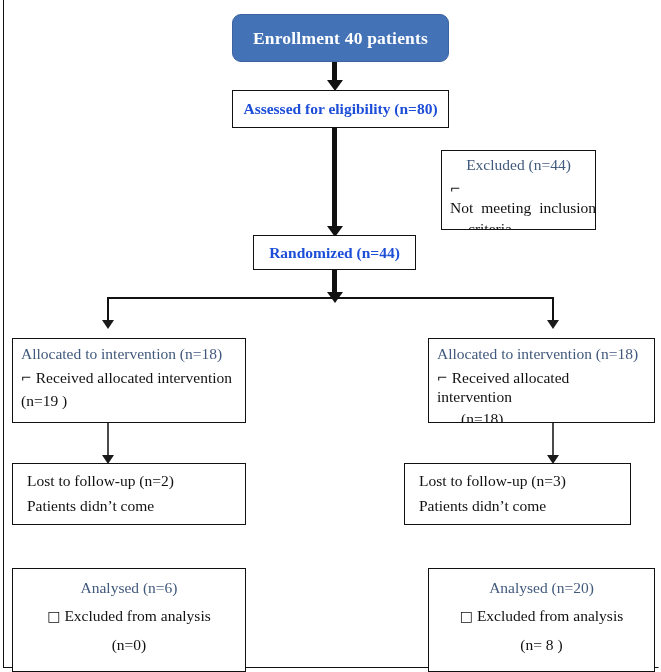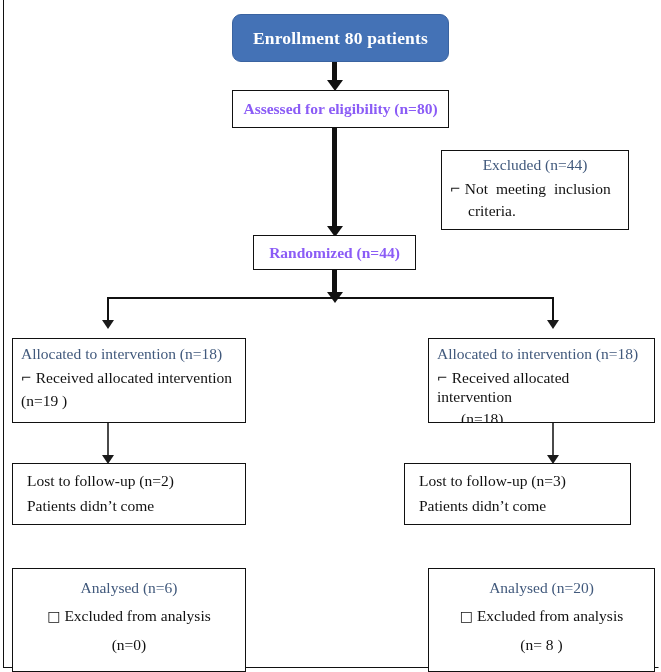--- a/index.html
+++ b/index.html
@@ -47,21 +47,21 @@
     font-weight: bold;
     font-size: 17.5px;
     display: flex;
     align-items: center;
     justify-content: center;
     text-align: center;
     letter-spacing: 0.2px;
   }
 
   .navy-bold {
-    color: #8b5cf6;
+    color: #1d4ed8;
     font-weight: bold;
     font-size: 15.5px;
   }
   .navy {
     color: #41597c;
     font-size: 15.5px;
   }
   .black {
     color: #111111;
     font-size: 15.5px;
@@ -135,34 +135,34 @@
   }
 </style>
 </head>
 <body>
 
 <div id="page">
 
   <div id="page-border"></div>
 
   <div class="box enroll-box" style="left:232px; top:14px; width:217px; height:48px;">
-    <span>Enrollment 80 patients</span>
+    <span>Enrollment 40 patients</span>
   </div>
 
   <div class="vline-thick" style="left:332px; top:62px; height:20px;"></div>
   <div class="arrow-thick" style="left:327px; top:80px;"></div>
 
   <div class="box" style="left:232px; top:90px; width:217px; height:38px;">
     <div class="center-line navy-bold">Assessed for eligibility (n=80)</div>
   </div>
 
   <div class="vline-thick" style="left:332px; top:128px; height:100px;"></div>
   <div class="arrow-thick" style="left:327px; top:226px;"></div>
 
-  <div class="box" style="left:441px; top:150px; width:188px; height:80px;">
+  <div class="box" style="left:441px; top:150px; width:155px; height:80px;">
     <div class="stack" style="padding-top:5px;">
       <div class="line ctr navy">Excluded (n=44)</div>
       <div class="line black lft" style="margin-bottom:3px;">
         <span class="bullet-open">⌐</span>
         <span style="display:inline-block; width:146px;" class="justified">Not      meeting      inclusion</span>
       </div>
       <div class="line black lft" style="padding-left:18px;">criteria.</div>
     </div>
   </div>
 

